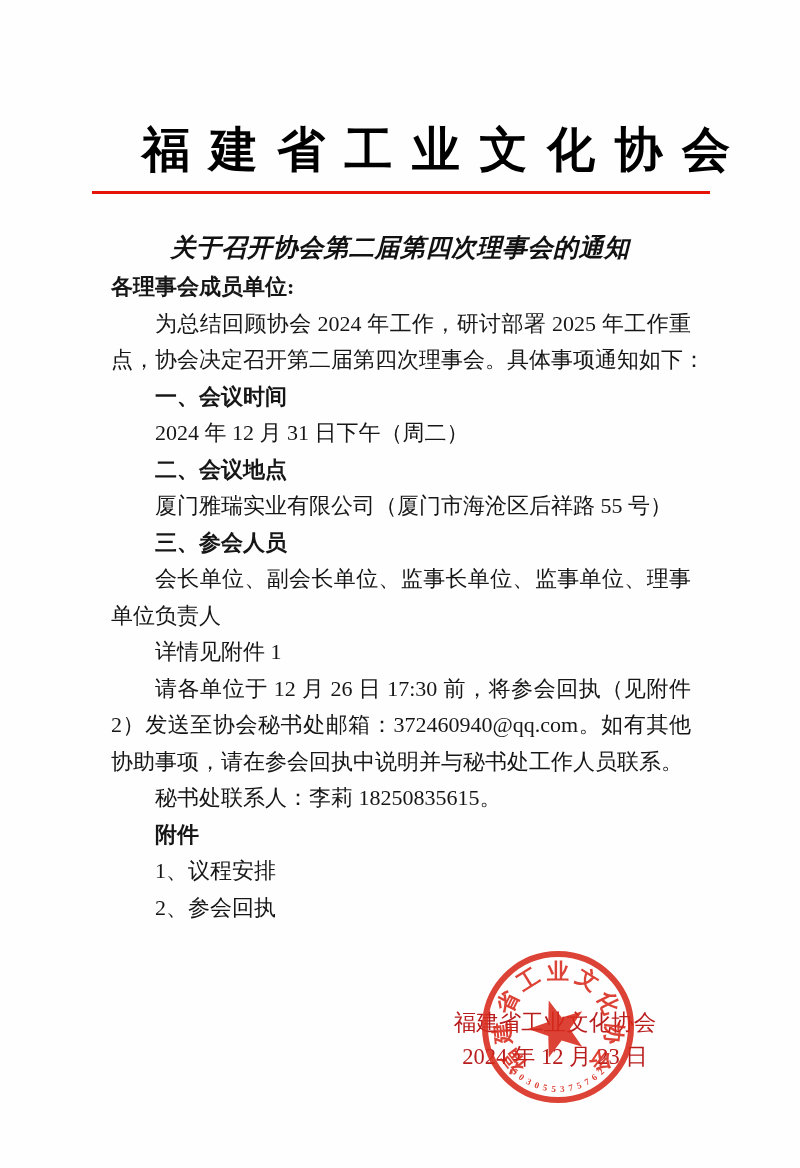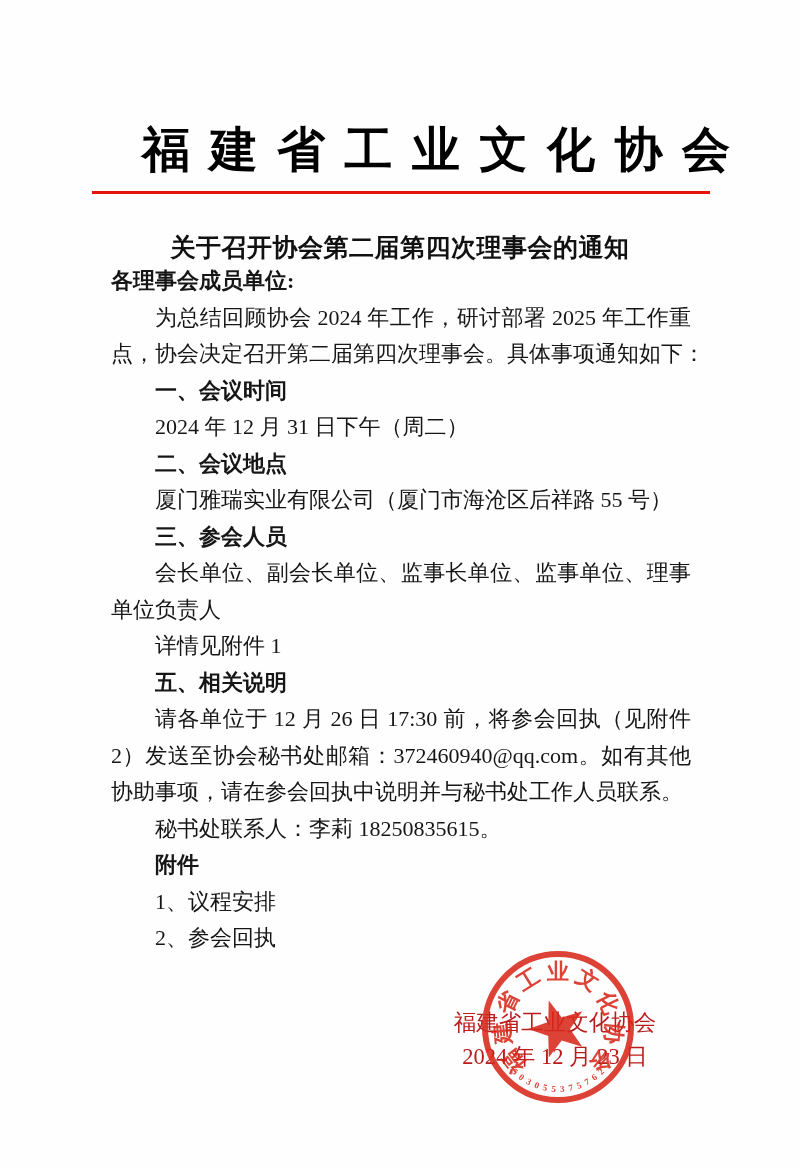--- a/index.html
+++ b/index.html
@@ -25,25 +25,26 @@
   .red-rule{
     position:absolute;left:92px;top:191px;width:618px;height:3px;
     background:#e41408;
   }
 
   
   .doc-title{
     position:absolute;left:0;top:231px;width:800px;
     text-align:center;font-size:25px;font-weight:bold;color:#111;
     letter-spacing:0.5px;
+    font-style:italic;
   }
 
   
   .doc-body{
-    position:absolute;left:111px;top:263px;width:580px;
+    position:absolute;left:111px;top:269px;width:580px;
     font-size:22px;line-height:36.5px;color:#161616;
   }
   .line{white-space:nowrap;}
   .indent{text-indent:44px;}
   .bold{font-weight:bold;}
   .fill{white-space:normal;text-align:justify;text-align-last:justify;}
   .underline{text-underline-offset:4px;}
 
   
   .signature{
@@ -73,21 +74,20 @@
     <div class="line indent fill">为总结回顾协会 2024 年工作，研讨部署 2025 年工作重</div>
     <div class="line">点，协会决定召开第二届第四次理事会。具体事项通知如下：</div>
     <div class="line indent bold">一、会议时间</div>
     <div class="line indent">2024 年 12 月 31 日下午（周二）</div>
     <div class="line indent bold">二、会议地点</div>
     <div class="line indent">厦门雅瑞实业有限公司（厦门市海沧区后祥路 55 号）</div>
     <div class="line indent bold">三、参会人员</div>
     <div class="line indent fill">会长单位、副会长单位、监事长单位、监事单位、理事</div>
     <div class="line">单位负责人</div>
     <div class="line indent">详情见附件 1</div>
-    <div class="line indent bold">五、相关说明</div>
     <div class="line indent fill">请各单位于 12 月 26 日 17:30 前，将参会回执（见附件</div>
     <div class="line fill"><span>2）发送至协会秘书处邮箱：</span><span class="underline">372460940@qq.com。</span><span>如有其他</span></div>
     <div class="line">协助事项，请在参会回执中说明并与秘书处工作人员联系。</div>
     <div class="line indent">秘书处联系人：李莉 18250835615。</div>
     <div class="line indent bold">附件</div>
     <div class="line indent">1、议程安排</div>
     <div class="line indent">2、参会回执</div>
   </div>
 
   <div class="signature">

